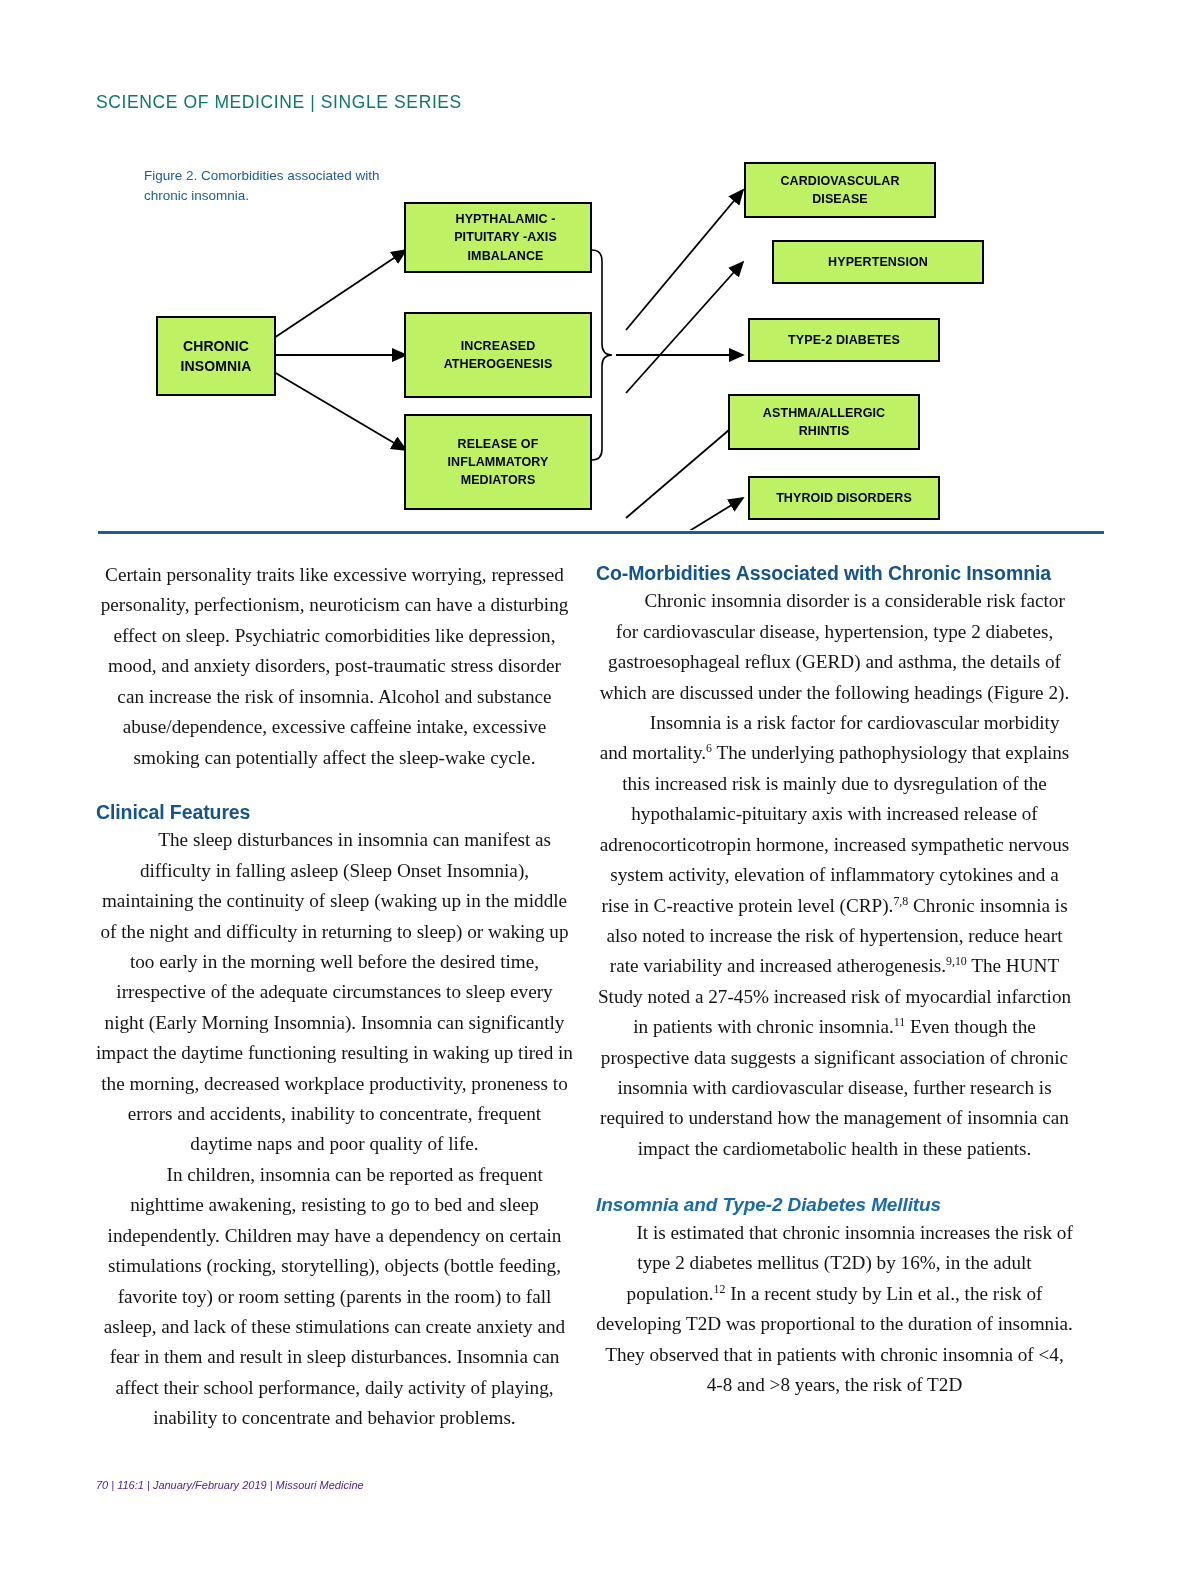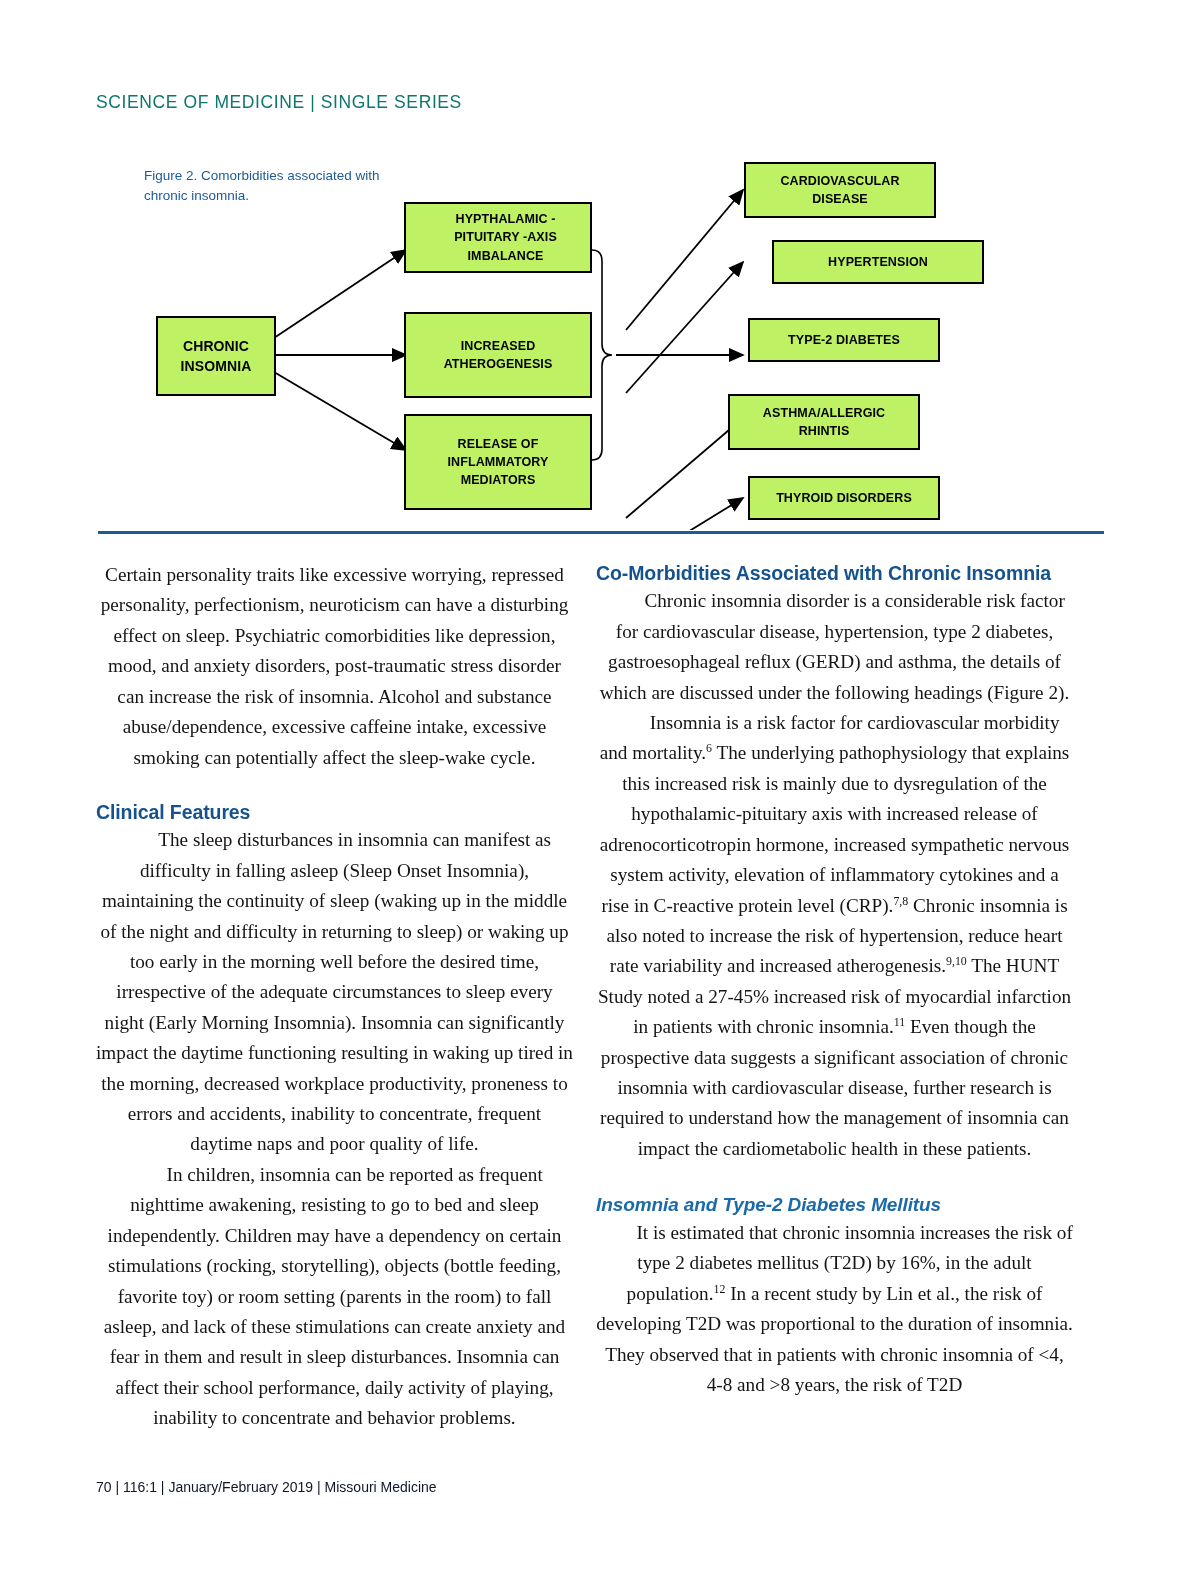--- a/index.html
+++ b/index.html
@@ -134,23 +134,24 @@
     vertical-align: super;
     line-height: 0;
   }
 
   
   .footer {
     position: absolute;
     left: 96px;
     top: 1479px;
     font-family: "Liberation Sans", sans-serif;
-    font-size: 14px;
-    color: #0f172a;
+    font-size: 11px;
+    color: #4c1d95;
     white-space: nowrap;
+    font-style: italic;
   }
 </style>
 </head>
 <body>
 
 <div class="page">
 
   <div class="running-head">SCIENCE OF MEDICINE | SINGLE SERIES</div>
 
   <div class="figure-block">

